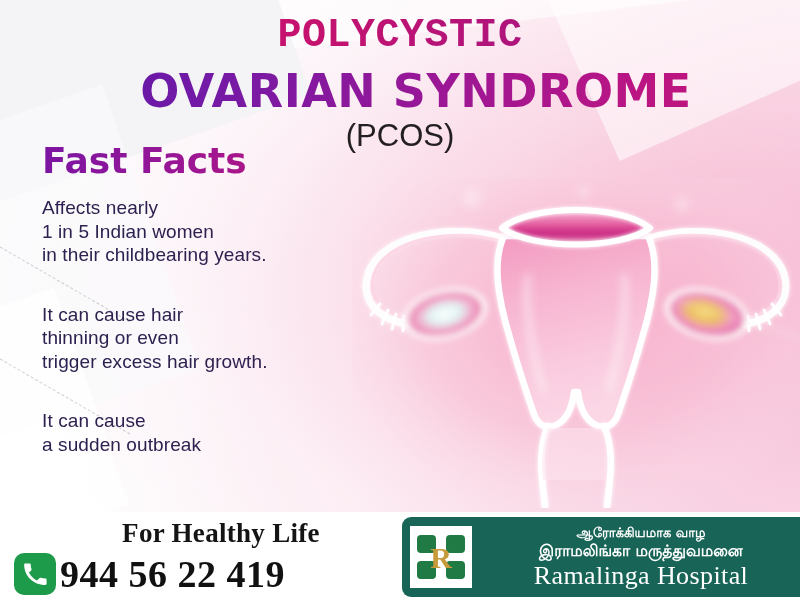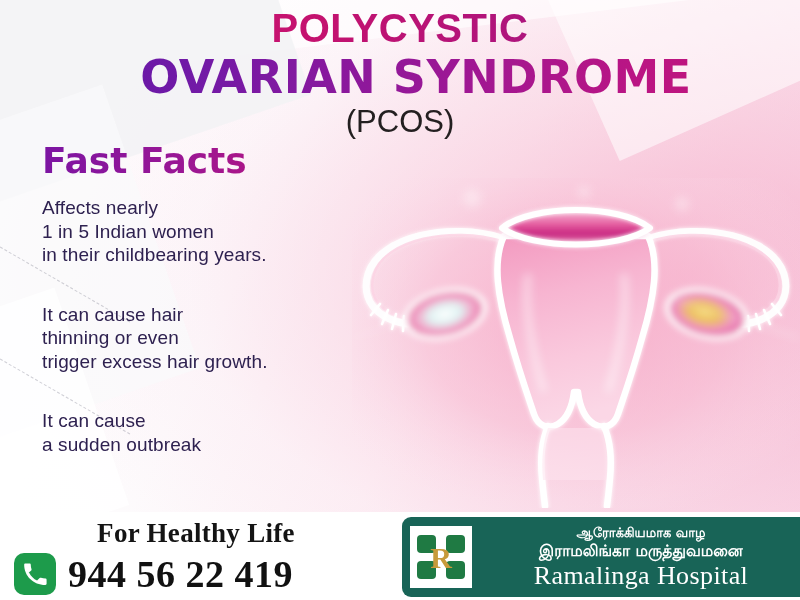--- a/index.html
+++ b/index.html
@@ -22,25 +22,25 @@
   .band-d{right:-60px;top:-120px;width:300px;height:230px;background:#ffffff;opacity:.55;transform:rotate(-24deg);}
   .band-e{left:120px;top:-120px;width:640px;height:150px;background:#ffffff;opacity:.6;transform:rotate(-7deg);}
 
   .dash{position:absolute;border-top:1px dashed rgba(150,150,165,.45);pointer-events:none;}
   .dash-1{left:-10px;top:284px;width:150px;transform:rotate(30deg);}
   .dash-2{left:-10px;top:396px;width:150px;transform:rotate(30deg);}
 
   
   #header{position:absolute;left:0;top:6px;width:800px;text-align:center;z-index:6;}
   .title-1{
-    font-family:Liberation Sans, sans-serif;
+    font-family:Liberation Mono, monospace;
     font-weight:bold;font-size:40px;letter-spacing:.5px;line-height:44px;
     background:linear-gradient(95deg,#cf1373 0%,#c4126f 40%,#a81580 72%,#8a189b 100%);
     -webkit-background-clip:text;background-clip:text;color:transparent;
-    margin:0;
+    margin:8px;
   }
   .title-2{
     font-family:"DejaVu Sans", sans-serif;
     font-weight:bold;font-size:46px;letter-spacing:.5px;line-height:50px;
     background:linear-gradient(95deg,#5b14a8 0%,#731aa6 26%,#9c1795 56%,#bb1583 80%,#c11474 100%);
     -webkit-background-clip:text;background-clip:text;color:transparent;
     margin:2px 0 0 0;
     padding-left:32px;
   }
   .title-3{
@@ -62,23 +62,23 @@
 
   
   #anatomy{position:absolute;left:352px;top:178px;width:448px;height:330px;z-index:4;}
   #anatomy svg{display:block;width:100%;height:100%;}
 
   
   #footer{position:absolute;left:0;bottom:0;width:800px;height:88px;background:#ffffff;z-index:9;}
   #contact{position:absolute;left:0;top:0;width:400px;height:88px;}
   .healthy{
     position:absolute;left:0;top:6px;width:392px;text-align:center;
-    font-family:"Liberation Serif", serif;font-weight:bold;font-size:27px;color:#141414;letter-spacing:.3px;
-  }
-  .phone-row{position:absolute;left:14px;top:41px;display:flex;align-items:center;gap:12px;}
+    font-family:"Liberation Serif", serif;font-weight:bold;font-size:27px;color:#141414;letter-spacing:.3px;padding-left:25px;
+  }
+  .phone-row{position:absolute;left:14px;top:41px;display:flex;align-items:center;gap:4px;}
   .phone-badge{
     width:42px;height:42px;border-radius:10px;background:#1d9b4b;
     display:flex;align-items:center;justify-content:center;flex:0 0 auto;
   }
   .phone-badge svg{width:26px;height:26px;display:block;}
   .phone-num{
     font-family:"Liberation Serif", serif;font-weight:bold;font-size:38px;color:#111111;
     letter-spacing:.5px;line-height:40px;white-space:nowrap;
   }
 

